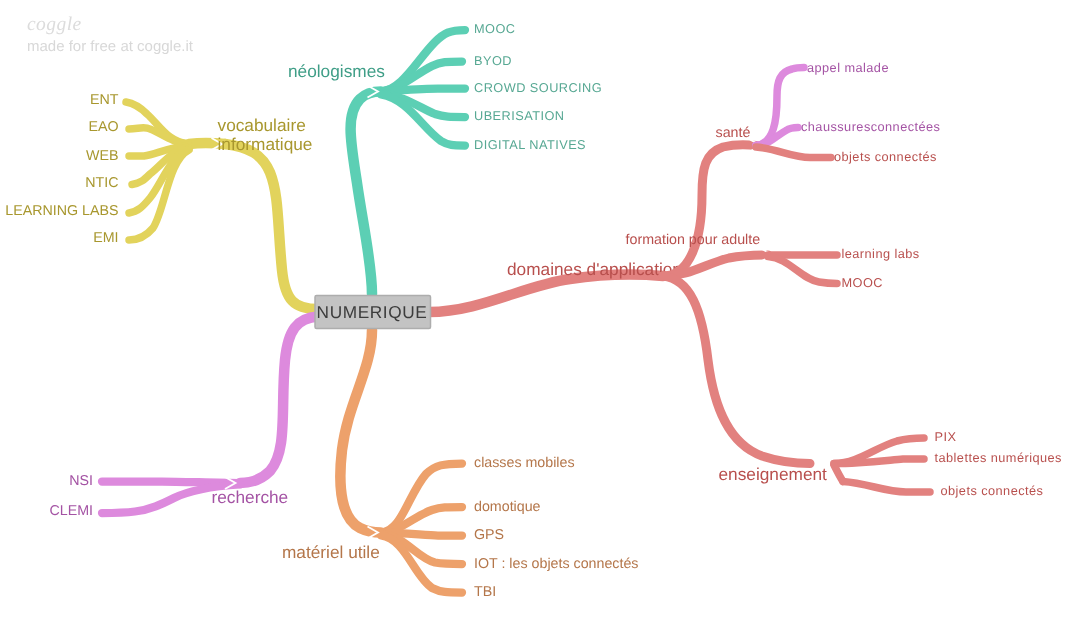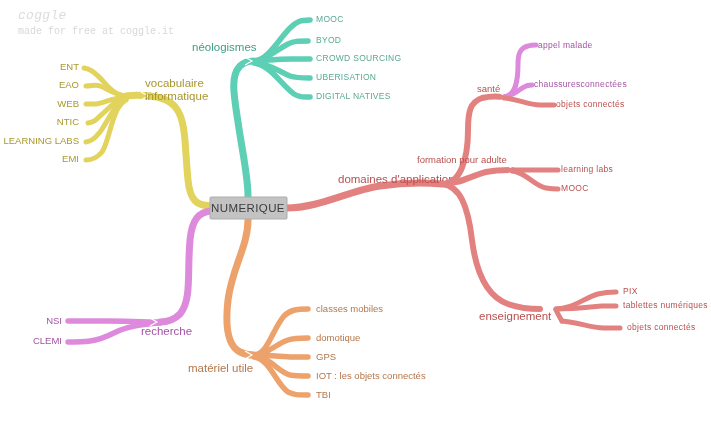--- a/index.html
+++ b/index.html
@@ -21,29 +21,29 @@
     width: 711px;
     height: 421px;
   }
   .brand {
     position: absolute;
     left: 18px;
     top: 8px;
     pointer-events: none;
   }
   .brand-logo {
-    font-family: Liberation Mono, monospace;
+    font-family: Liberation Serif, serif;
     font-style: italic;
     font-size: 13px;
     color: #dcdcdc;
     letter-spacing: 0.3px;
     line-height: 15px;
   }
   .brand-sub {
-    font-family: Liberation Mono, monospace;
+    font-family: Liberation Sans, sans-serif;
     font-size: 10px;
     color: #d8d8d8;
     line-height: 14px;
     margin-top: 2px;
   }
   svg text {
     font-family: "Liberation Sans", sans-serif;
     dominant-baseline: middle;
   }
   .node-root-box {

